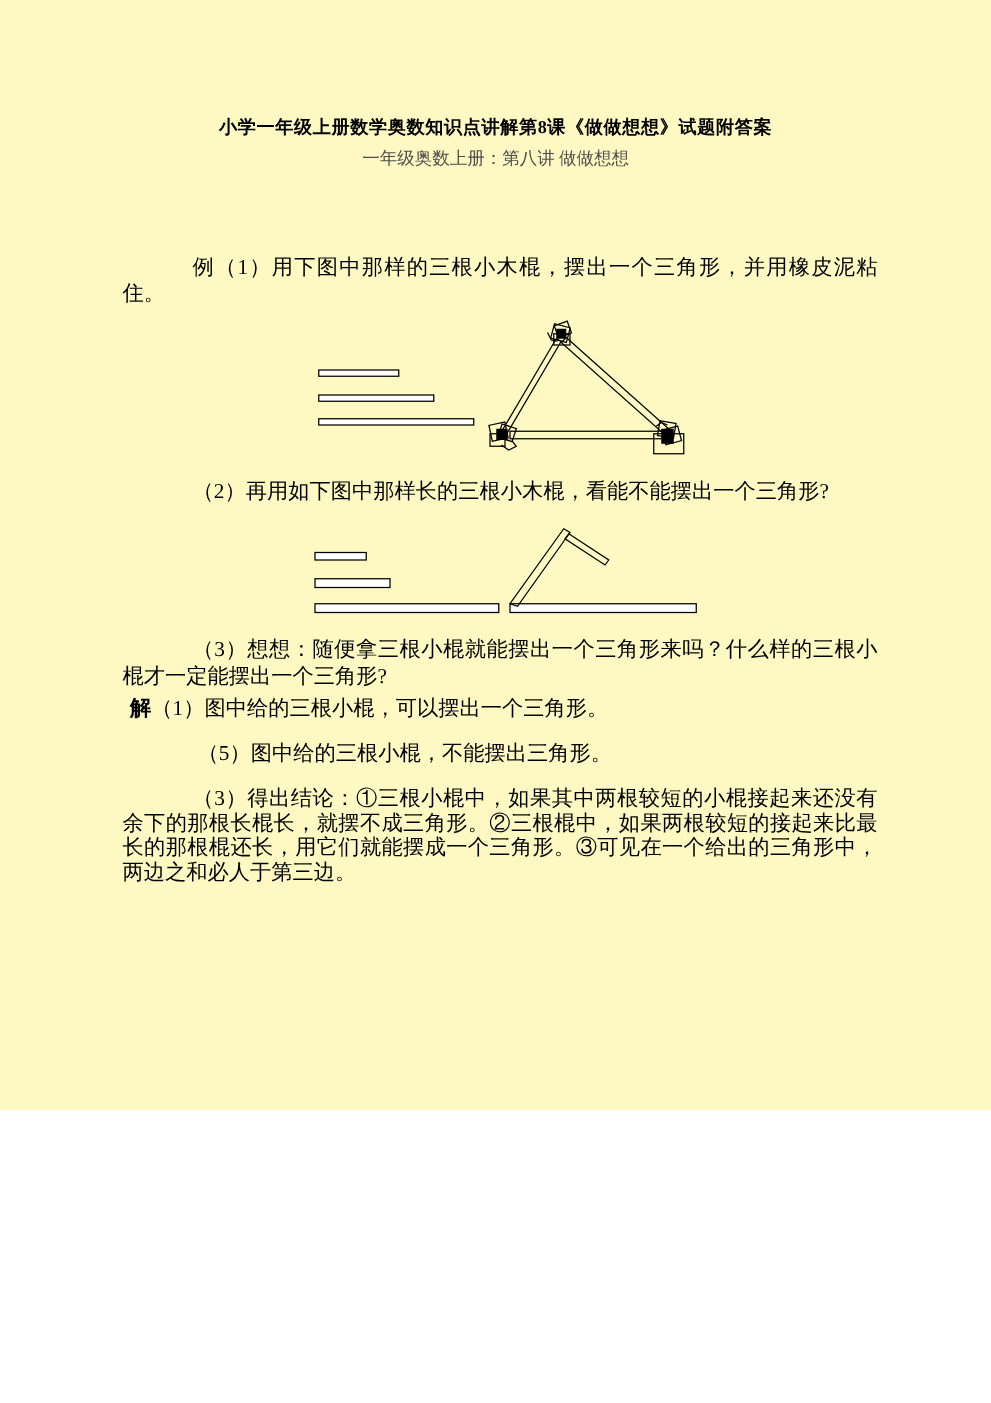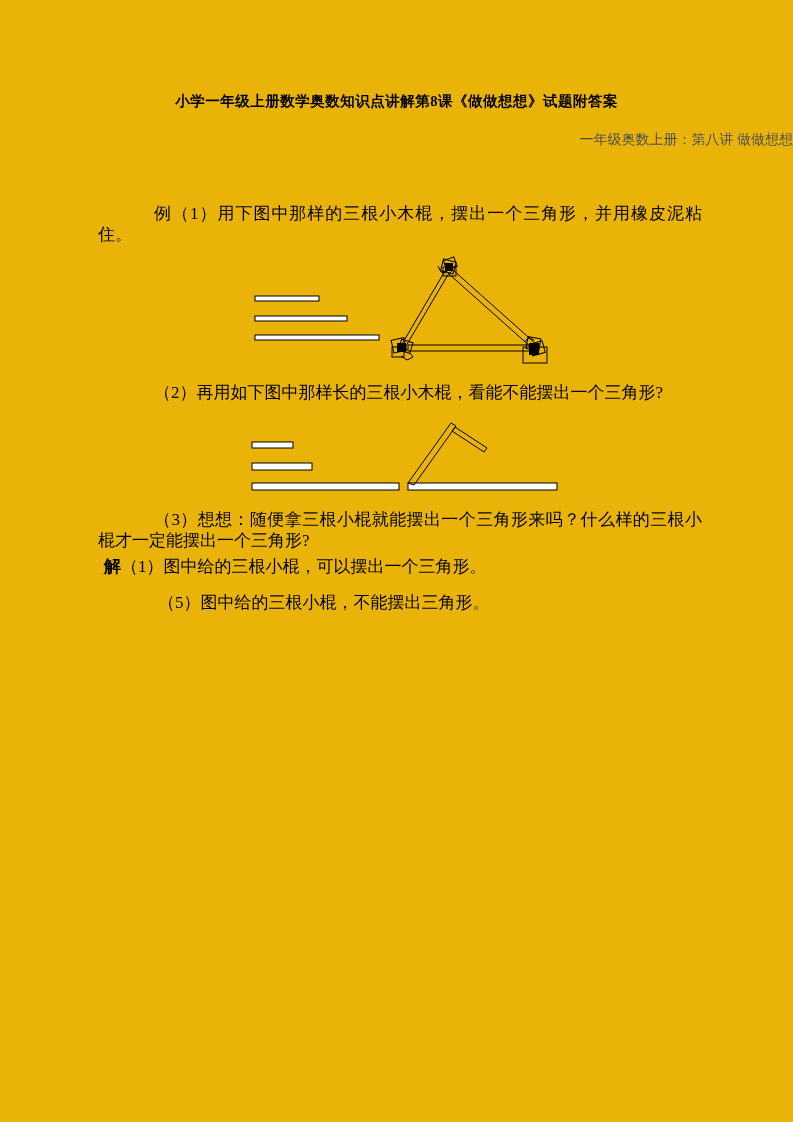--- a/index.html
+++ b/index.html
@@ -5,38 +5,38 @@
   html, body {
     margin: 0;
     padding: 0;
     background: #ffffff;
     font-family: "Liberation Serif", "DejaVu Serif", serif;
     color: #000000;
   }
   .page {
     position: relative;
     width: 793px;
-    height: 1122px;
-    background: #eab308;
+    height: 888px;
+    background: #fef9c3;
     overflow: hidden;
   }
   .doc-title {
     position: absolute;
     left: 0; top: 92px;
     width: 793px;
     text-align: center;
     font-size: 14.5px;
     font-weight: bold;
     letter-spacing: 0.5px;
   }
   .doc-subtitle {
     position: absolute;
-    left: 0; top: 131px;
+    left: 0; top: 118px;
     width: 793px;
-    text-align: right;
+    text-align: center;
     font-size: 14px;
     color: #4d4d4d;
   }
   .section-heading {
     position: absolute;
     left: 0; top: 162px;
     width: 793px;
     text-align: center;
     font-size: 17.5px;
     font-weight: bold;
@@ -143,15 +143,16 @@
   </div>
 
   <div class="para indent p-example3">（3）想想：随便拿三根小棍就能摆出一个三角形来吗？什么样的三根小棍才一定能摆出一个三角形?</div>
 
   <div class="para p-solution1">
     <span class="bold">解</span><span>（1）图中给的三根小棍，可以摆出一个三角形。</span>
   </div>
 
   <div class="para p-solution2">（5）图中给的三根小棍，不能摆出三角形。</div>
 
+  <div class="para indent p-conclusion">（3）得出结论：①三根小棍中，如果其中两根较短的小棍接起来还没有余下的那根长棍长，就摆不成三角形。②三根棍中，如果两根较短的接起来比最长的那根棍还长，用它们就能摆成一个三角形。③可见在一个给出的三角形中，两边之和必人于第三边。</div>
 
 
 </div>
 
 </body></html>

